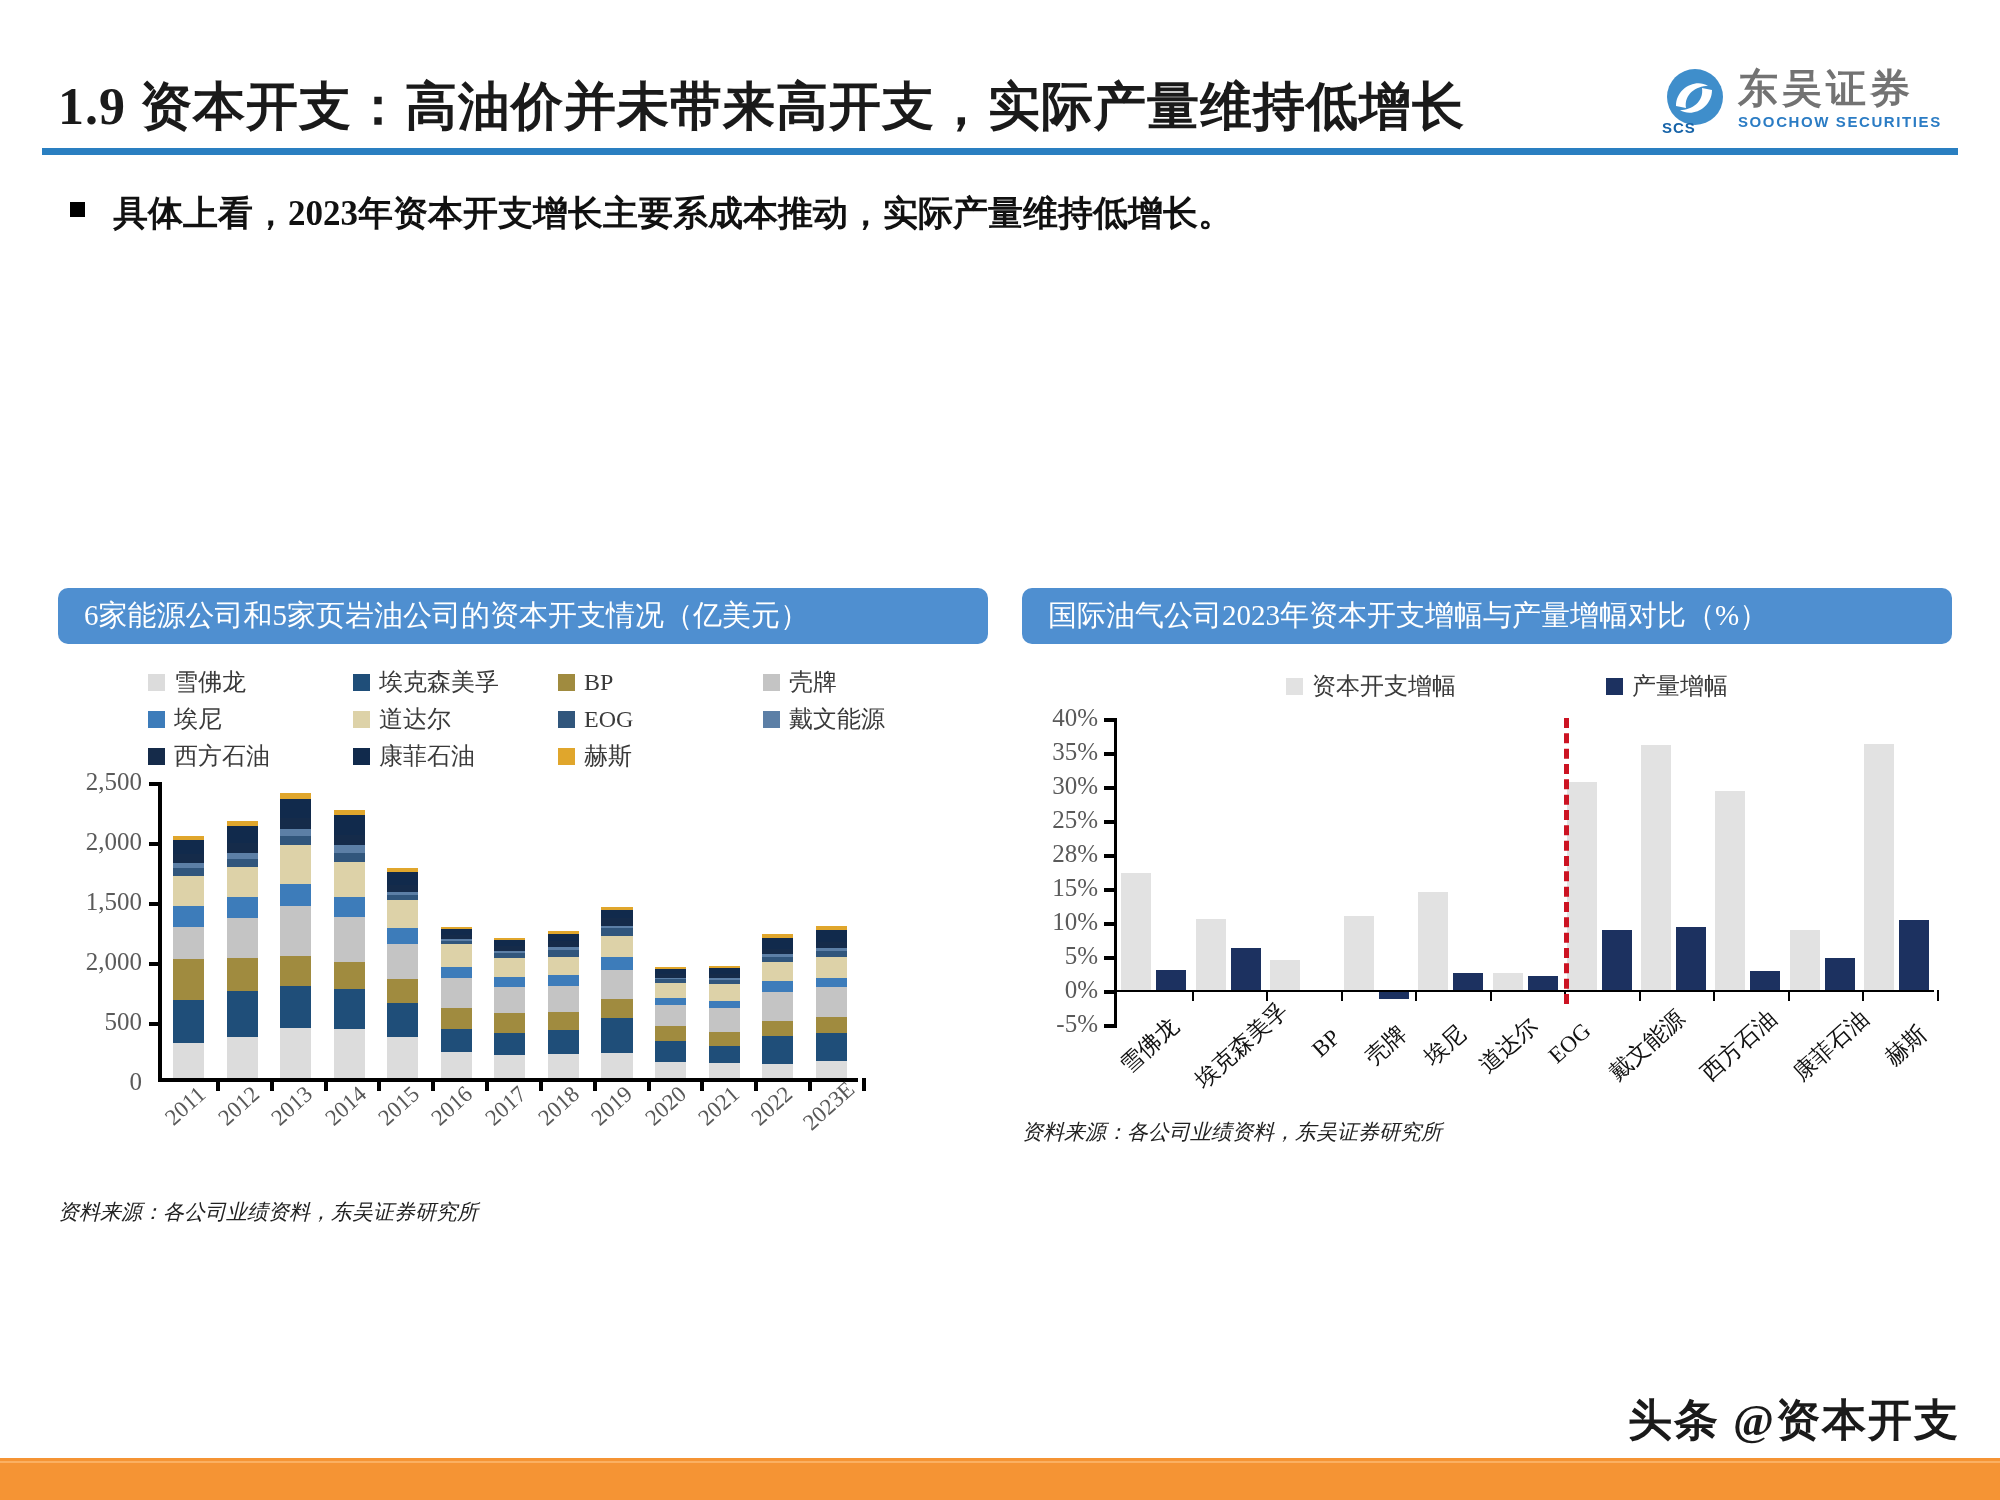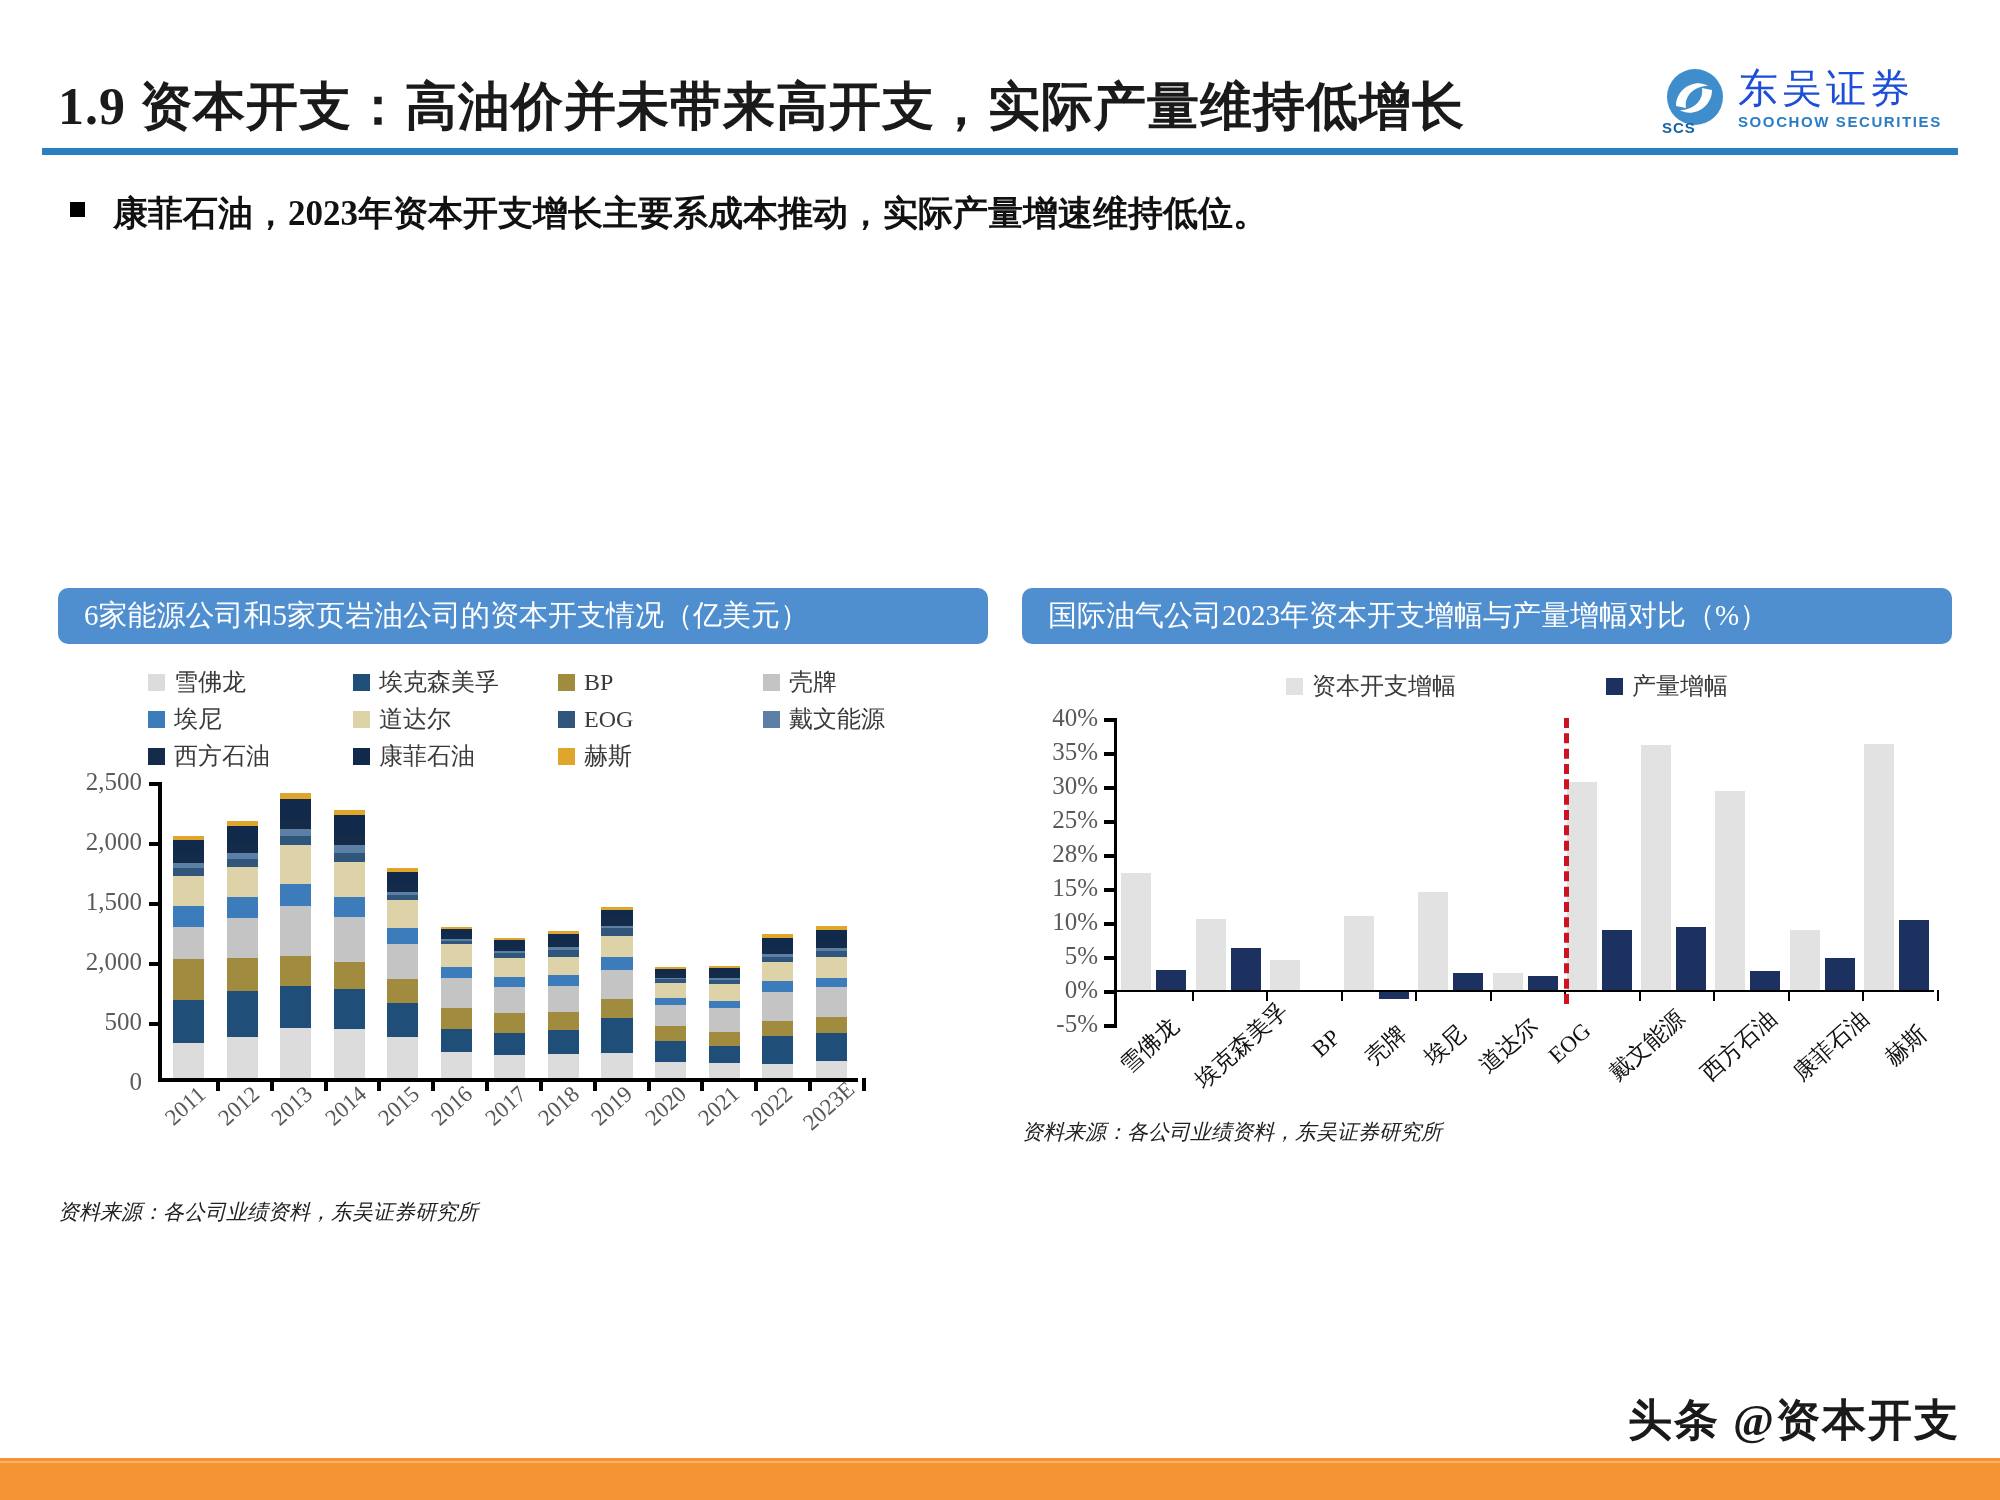--- a/index.html
+++ b/index.html
@@ -25,21 +25,21 @@
   .logo-block {
     position: absolute;
     right: 38px; top: 58px;
     width: 300px; height: 82px;
     display: flex; align-items: center; gap: 10px;
   }
   .logo-mark { width: 66px; height: 66px; flex: 0 0 66px; position: relative; }
   .logo-text-wrap { display: flex; flex-direction: column; justify-content: center; }
   .logo-cn {
     font-family: "Liberation Serif", serif;
-    font-size: 40px; font-weight: normal; color: #1d4ed8;
+    font-size: 40px; font-weight: bold; color: #737373;
     letter-spacing: 4px; line-height: 1.05;
   }
   .logo-en {
     font-size: 15px; font-weight: bold; color: #2b7cc4;
     letter-spacing: 1.6px; margin-top: 3px;
   }
   .logo-scs {
     position: absolute; left: 0; bottom: -4px;
     font-size: 15px; font-weight: bold; color: #1663a8; letter-spacing: 1px;
   }
@@ -217,21 +217,21 @@
     <div class="logo-cn">东吴证券</div>
     <div class="logo-en">SOOCHOW SECURITIES</div>
   </div>
 </div>
 
 <div class="header-rule"></div>
 
 <div class="bullets">
   <div class="bullet-row">
     <div class="marker-sq"></div>
-    <div class="bullet-text lead">康菲石油，2023年资本开支增长主要系成本推动，实际产量增速维持低位。</div>
+    <div class="bullet-text lead">具体上看，2023年资本开支增长主要系成本推动，实际产量维持低增长。</div>
   </div>
 </div>
 
 <div class="panel" id="panel-left">
   <div class="panel-title">6家能源公司和5家页岩油公司的资本开支情况（亿美元）</div>
 
   <div class="legend-left" id="legend-left">
       <div class="lg-item">
         <span class="lg-sw" style="background:#dcdcdc"></span>
         <span class="lg-lb">雪佛龙</span>

